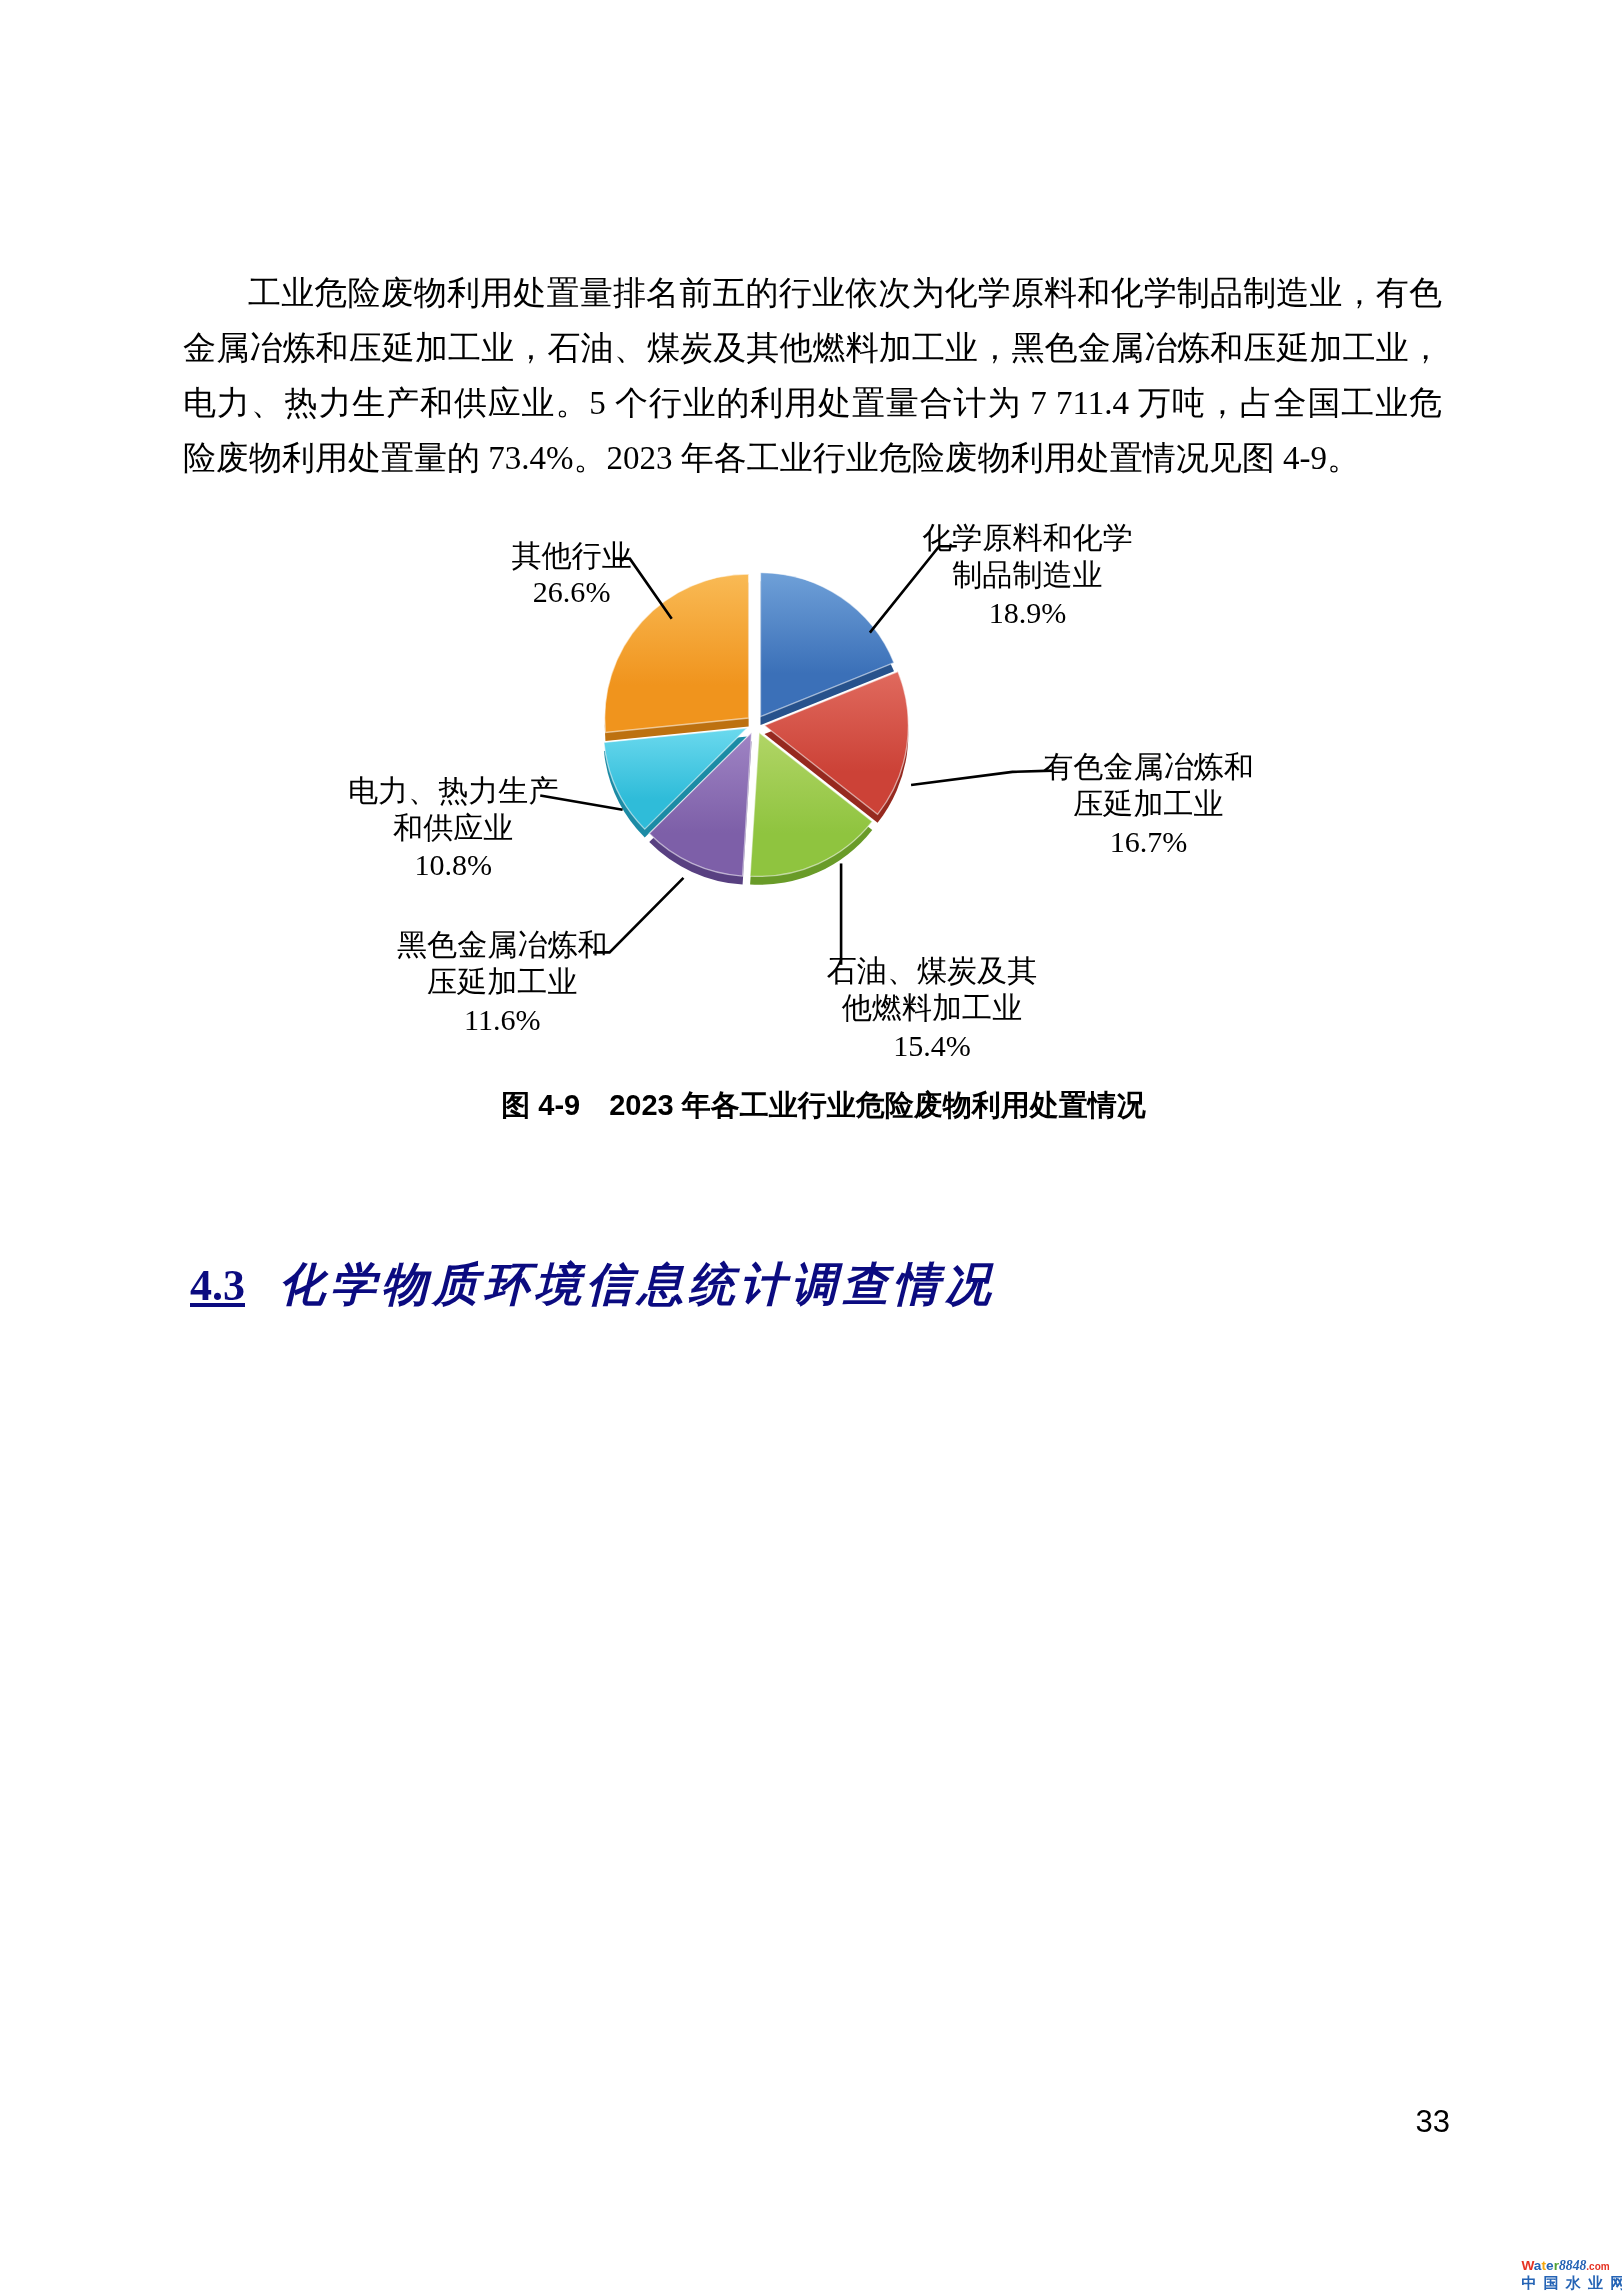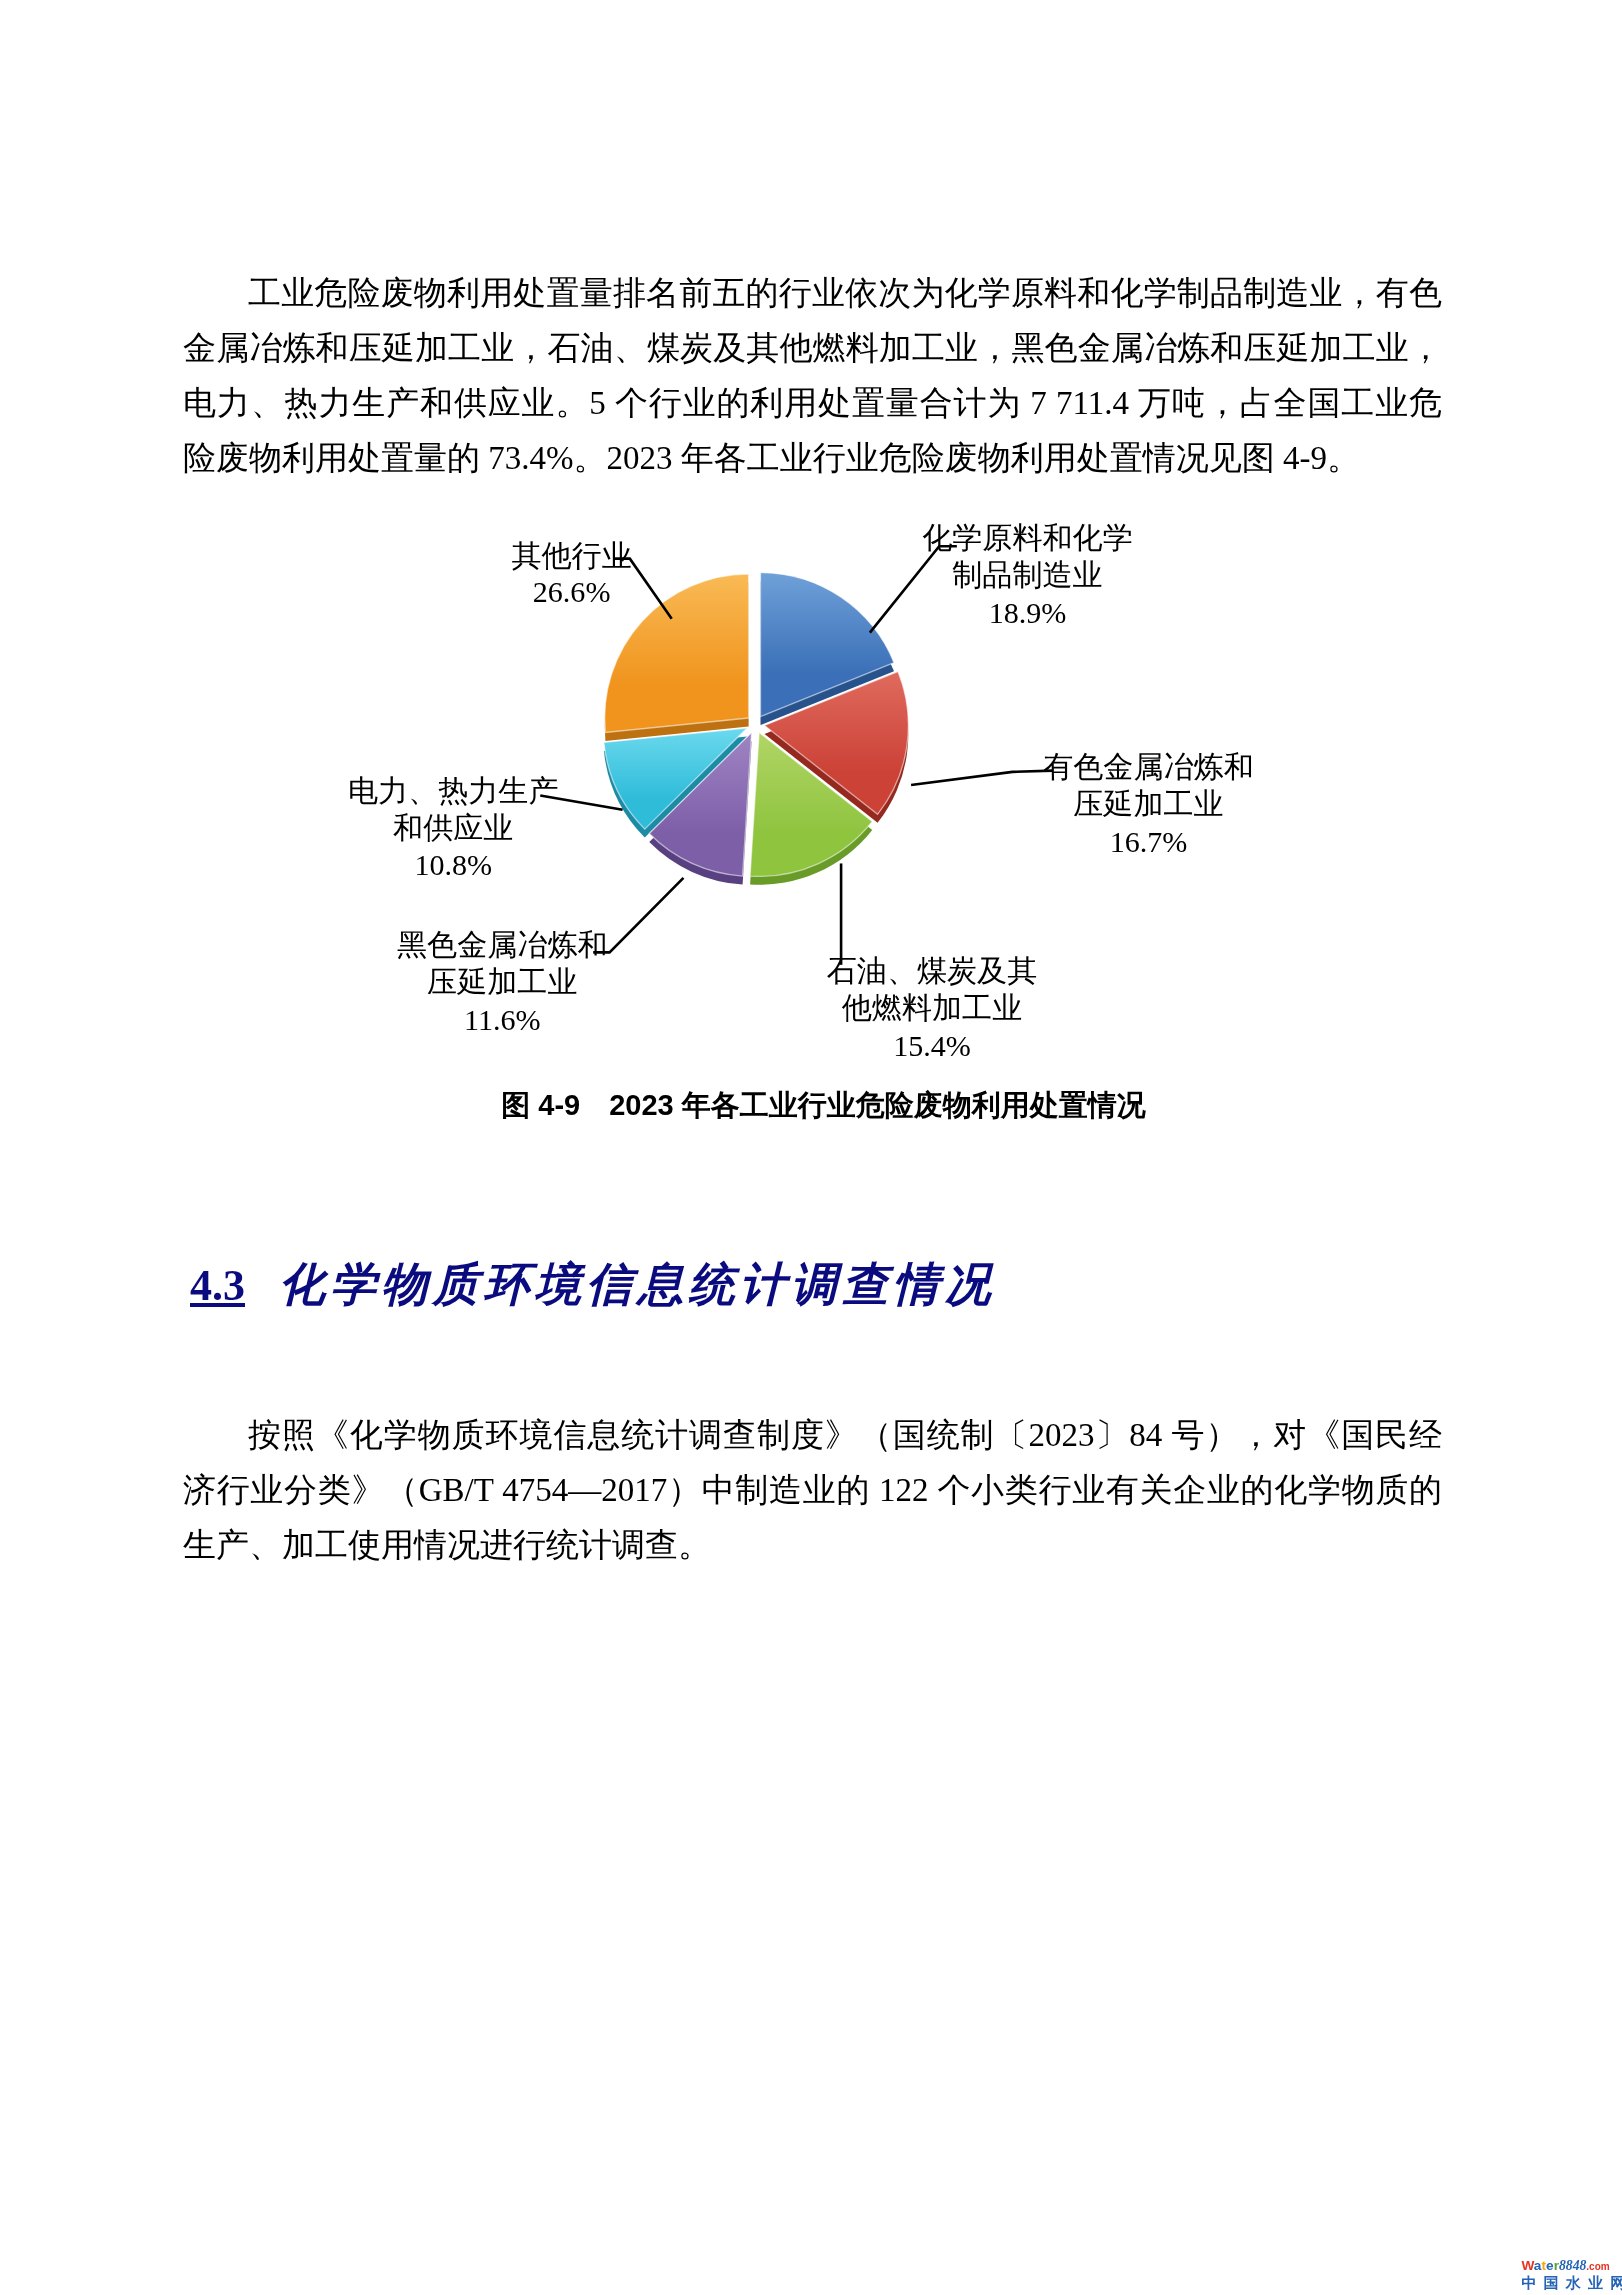--- a/index.html
+++ b/index.html
@@ -117,23 +117,23 @@
       </svg>
   </div>
 
   <div id="caption">图 4-9　2023 年各工业行业危险废物利用处置情况</div>
 
   <div id="heading" style="color: rgb(11, 11, 128);">
     <span class="num">4.3</span><span class="title">化学物质环境信息统计调查情况</span>
   </div>
 
   <div id="p23" class="body-text">
-    <p>按照《化学物质环境信息统计调查制度》（国统制〔2023〕84 号），对《国民经济行业分类》（GB/T 4754—2017）中制造业的 122 个小类行业有关企业的化学物质的生产、加工使用情况进行统计调查。</p>
   </div>
 
+  <div id="pageno">33</div>
 
   <div id="watermark">
     <div id="wm-line1"><span style="color: rgb(230, 51, 35);">W</span><span style="color: rgb(36, 99, 181);">a</span><span style="color: rgb(245, 167, 10);">t</span><span style="color: rgb(36, 99, 181);">e</span><span style="color: rgb(82, 162, 52);">r</span><span class="wm-num" style="color: rgb(36, 99, 181);">8848</span><span class="wm-com" style="color: rgb(230, 51, 35);">.com</span></div>
     <div id="wm-line2" style="color: rgb(36, 99, 181);">中国水业网</div>
   </div>
 
 </div>
 
 
 </body></html>

